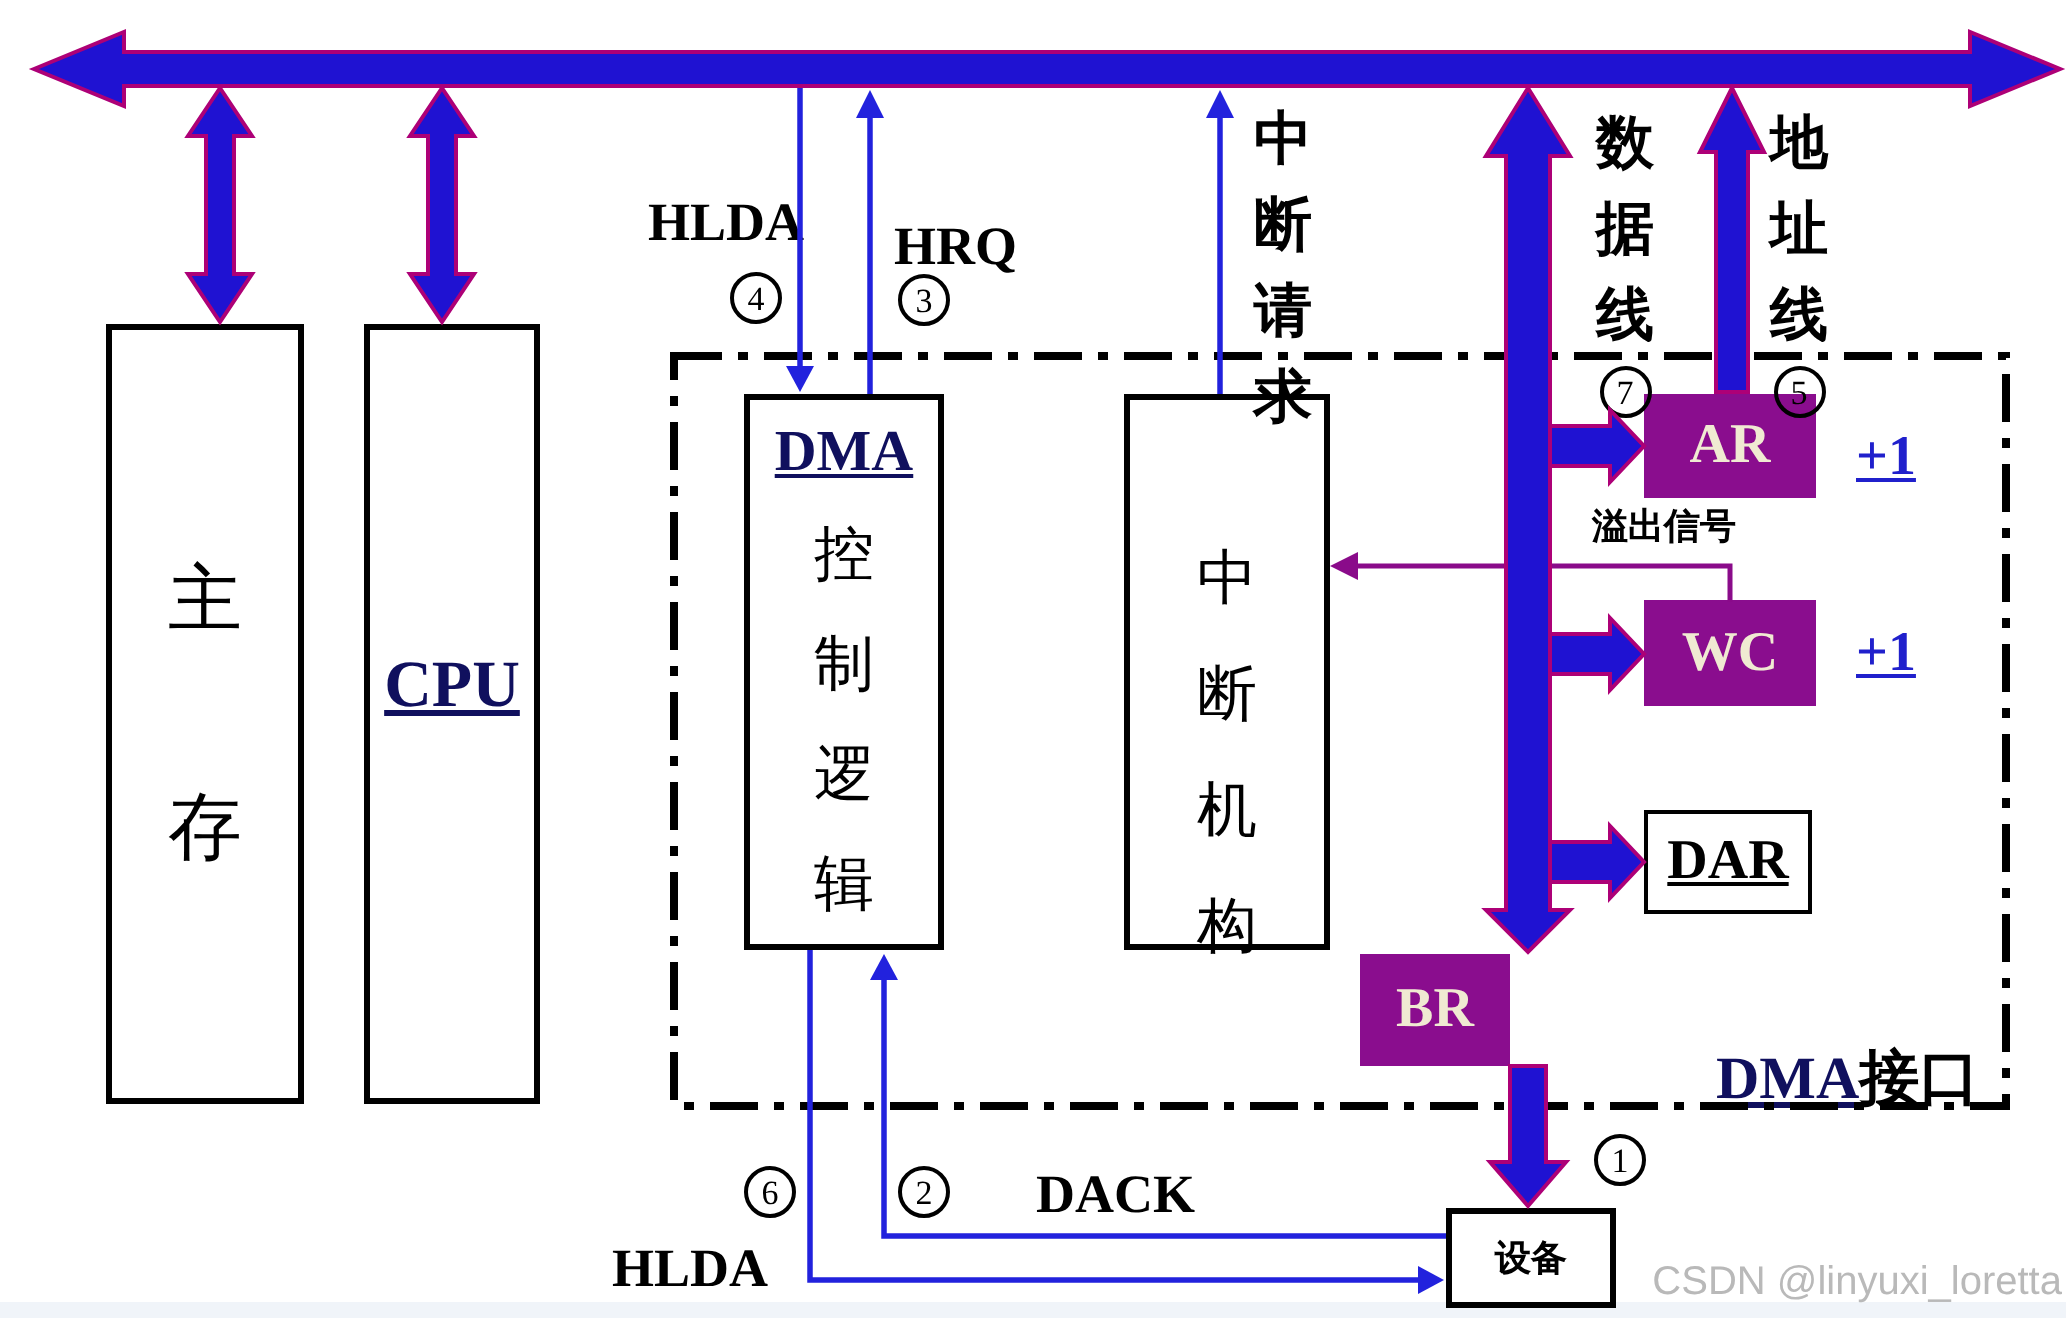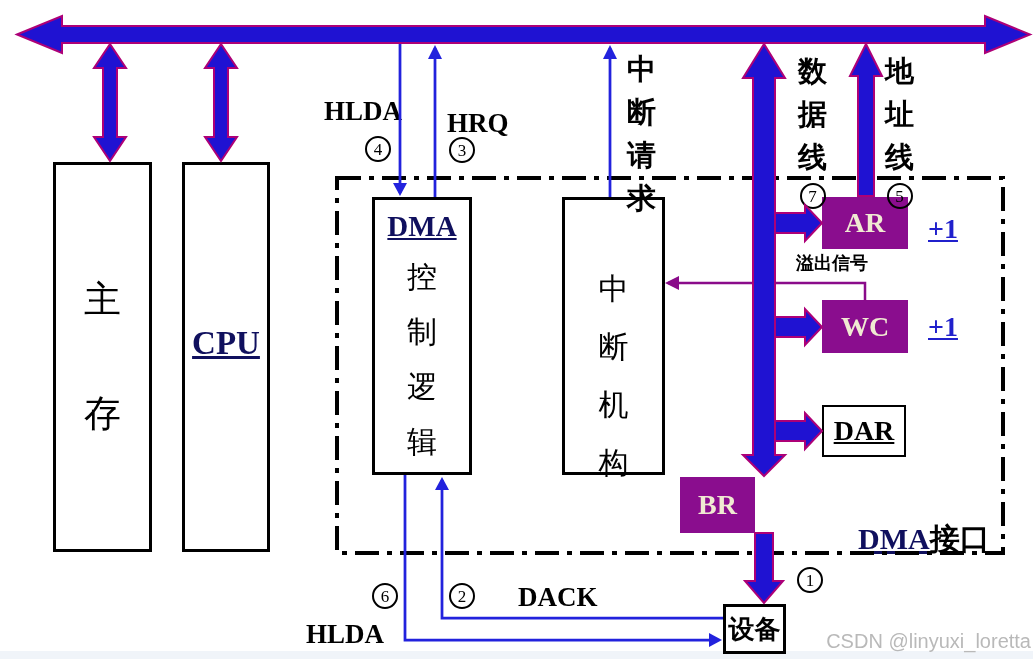--- a/index.html
+++ b/index.html
@@ -49,21 +49,21 @@
 
   .box-mm  { left:53px;  top:162px; width:99px;  height:390px; }
   .box-cpu { left:182px; top:162px; width:88px; height:390px; padding-bottom:28px; }
   .box-dml { left:372px; top:197px; width:100px; height:278px; gap:14px; }
   .box-int { left:562px; top:197px; width:103px; height:278px; padding-top:32px; justify-content:flex-start; }
   .box-int .v-int { margin-top:37px; }
   .box-ar  { left:822px; top:197px; width:86px; height:52px; }
   .box-wc  { left:822px; top:300px; width:86px; height:53px; }
   .box-dar { left:822px; top:405px; width:84px; height:52px; border-width:2.5px; }
   .box-br  { left:680px; top:477px; width:75px; height:56px; }
-  .box-dev { left:723px; top:604px; width:63px; height:50px; border-width:3.5px; font-size:26px; font-weight:bold; }
+  .box-dev { left:723px; top:604px; width:85px; height:50px; border-width:3.5px; font-size:18px; font-weight:bold; }
 
   .latin { font-weight:bold; font-family:"Liberation Serif","DejaVu Serif",serif;text-decoration:underline; }
   .navy  { color:var(--navy-text); }
   .cpu-label { font-size:33px; }
   .dml-latin { font-size:29px; }
   .dar-label { font-size:28px; color:#000; }
 
   .label { position:absolute; z-index:2; white-space:nowrap; color:#000; }
   .sig-latin { font-weight:bold; font-size:27px; font-family:"Liberation Serif","DejaVu Serif",serif; }
   .circ {

